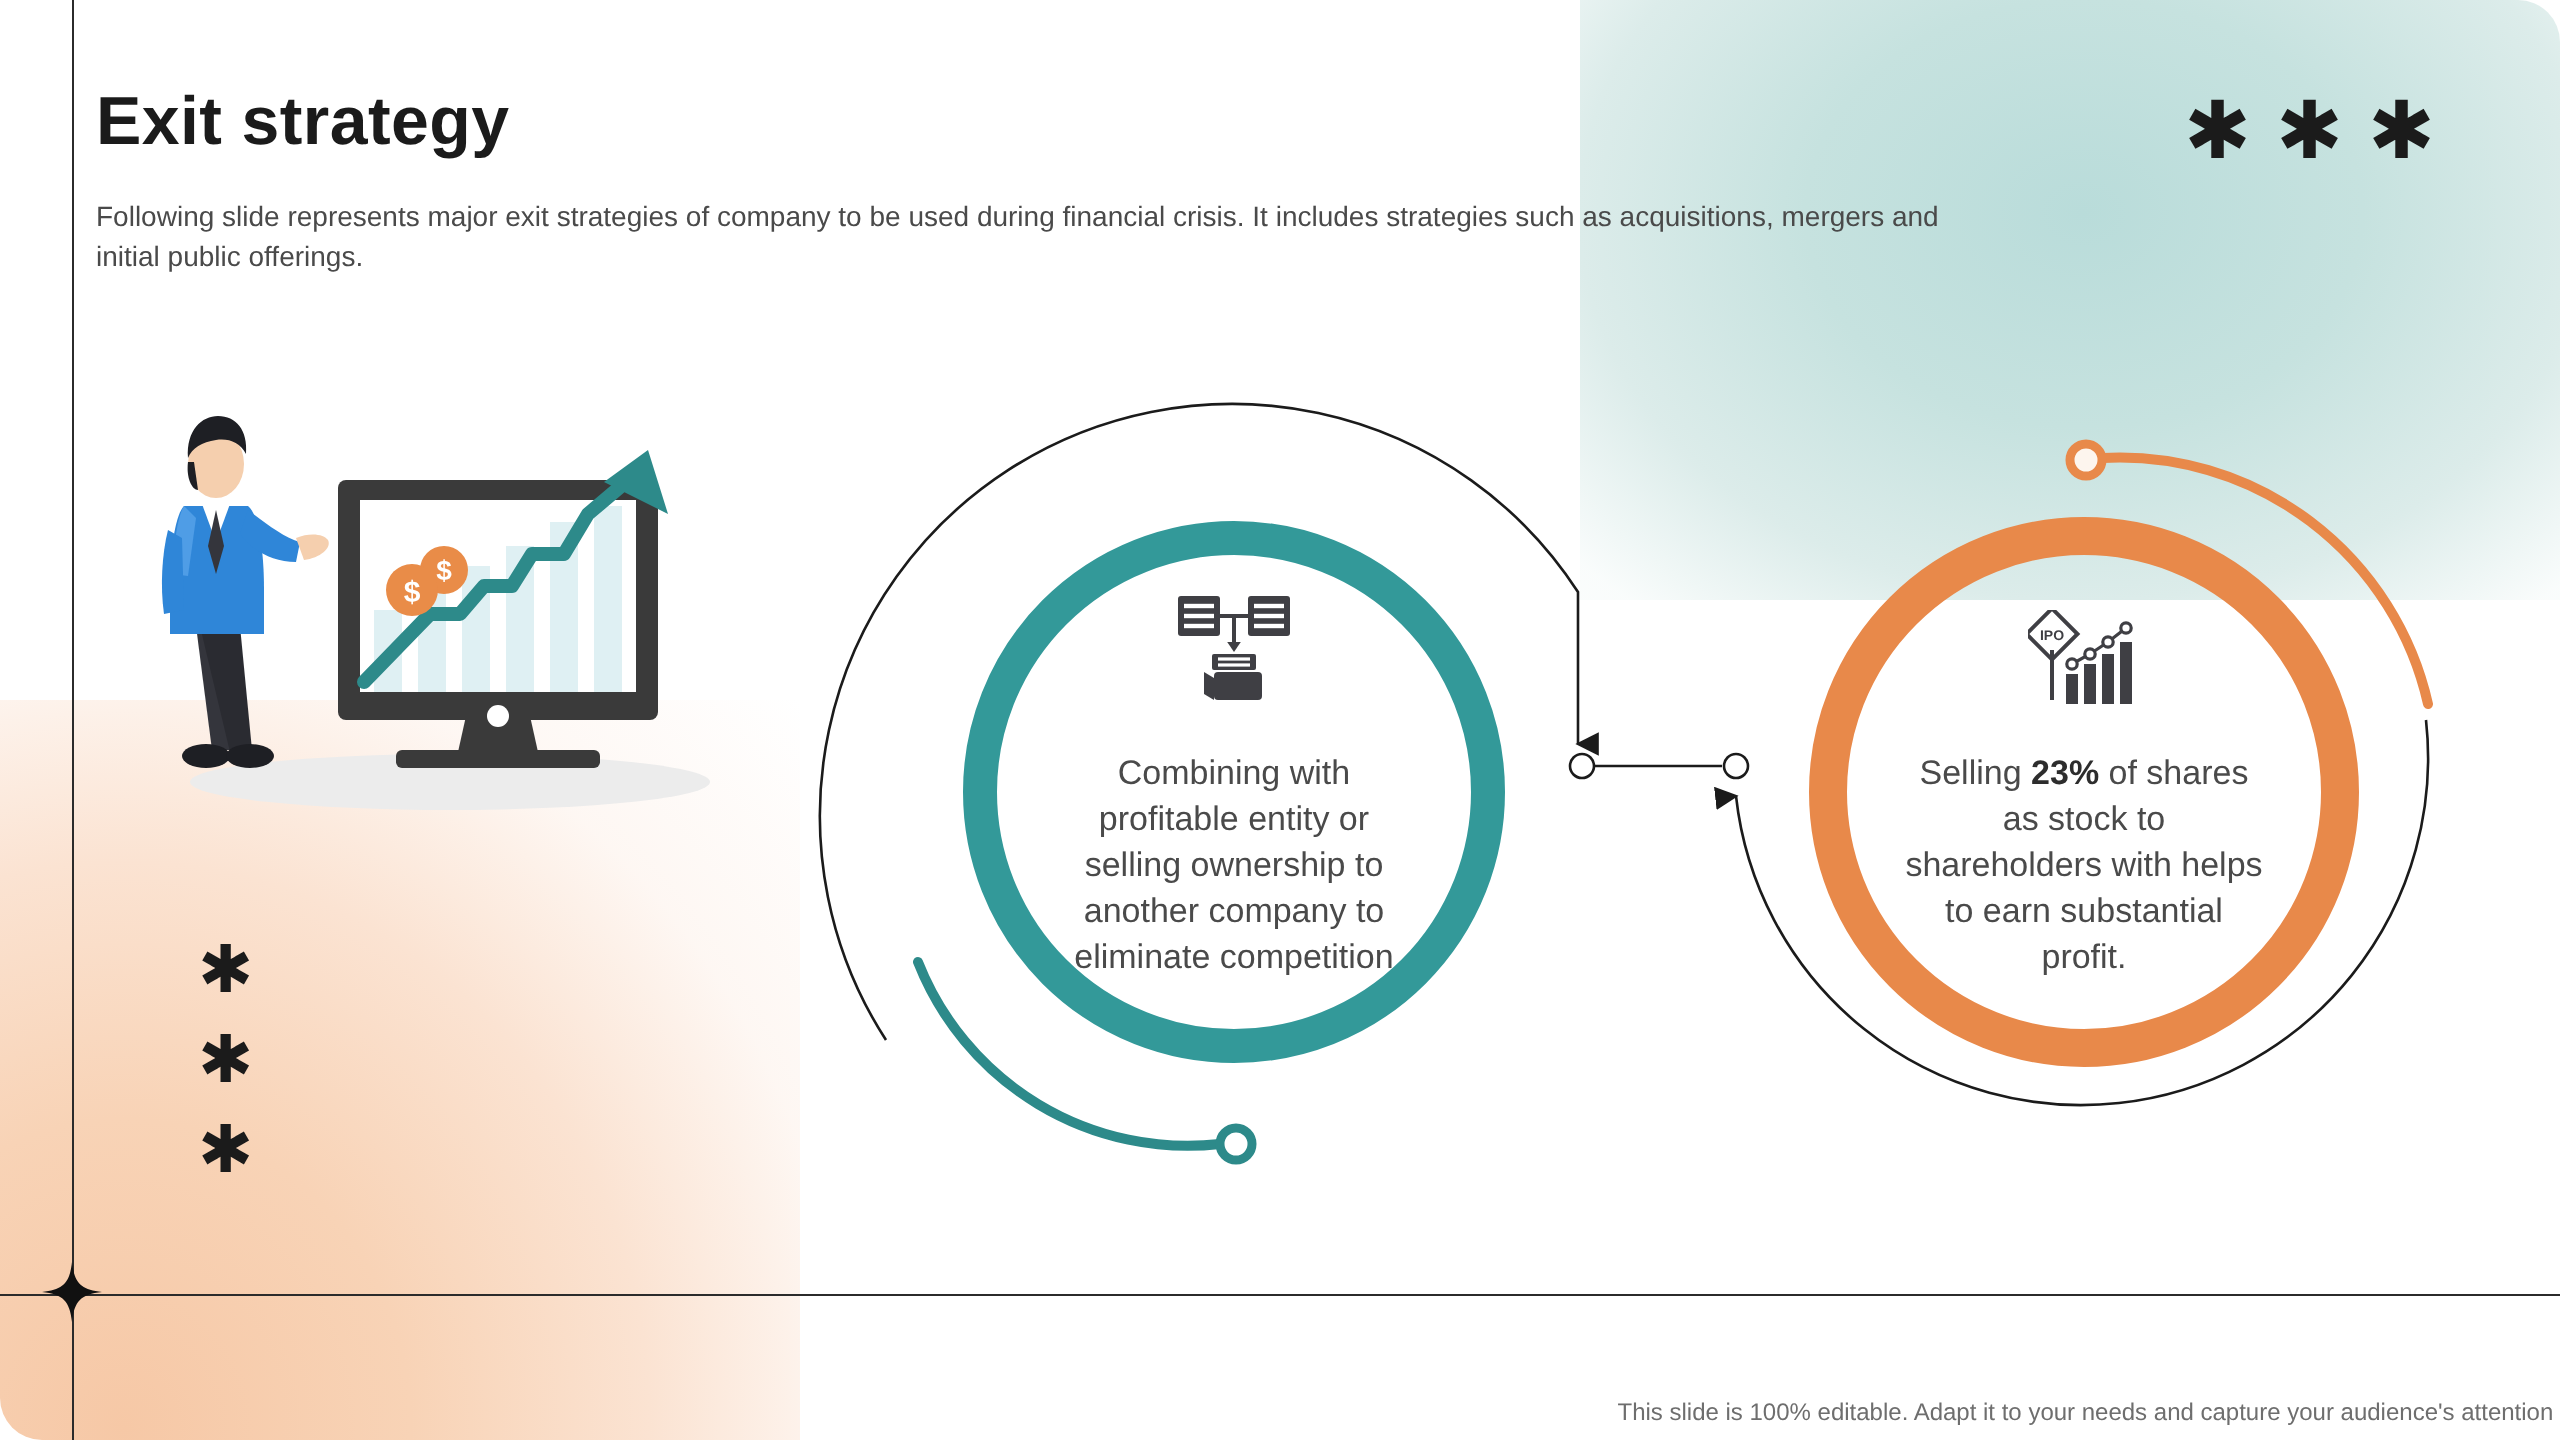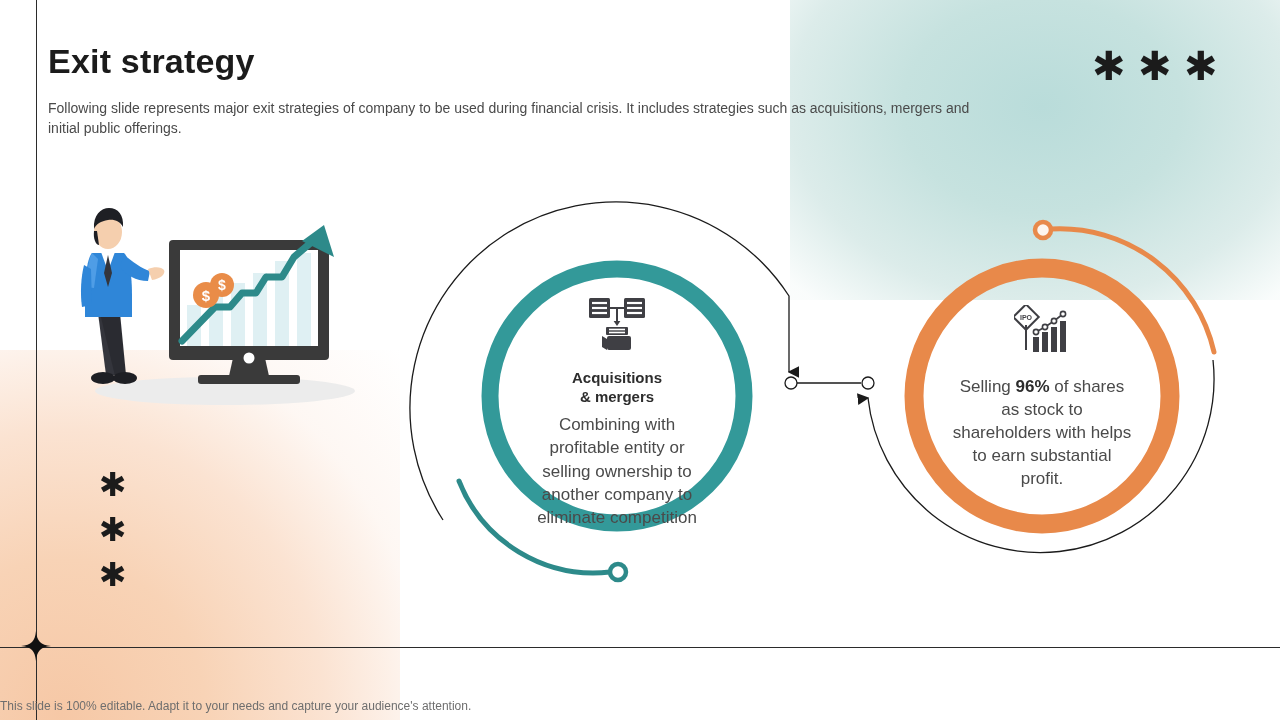--- a/index.html
+++ b/index.html
@@ -2,21 +2,21 @@
 <html><head>
 <meta charset="utf-8">
 <style>
   html,body{margin:0;padding:0;}
   body{
     width:1280px;height:720px;overflow:hidden;
     background:#ffffff;
     font-family:"Liberation Sans", sans-serif;
     position:relative;
   }
-  #slide{position:absolute;inset:0;width:1280px;height:720px;background:#fff;overflow:hidden;}
+  #slide{position:absolute;inset:0;width:1280px;height:720px;background:#fff;overflow:hidden;border-radius:21px;}
 
   
   .bg-teal-blob{
     position:absolute;right:-70px;top:-130px;width:560px;height:430px;
     background:radial-gradient(ellipse at 45% 55%, #b9dcda 0%, #c6e2df 32%, #dcecea 58%, rgba(245,250,249,0.55) 78%, rgba(255,255,255,0) 100%);
     pointer-events:none;
   }
   .bg-peach-blob{
     position:absolute;left:-120px;bottom:-150px;width:520px;height:520px;
     background:radial-gradient(ellipse at 35% 70%, #f6c8a6 0%, #f8d3b6 30%, #fbe3d2 55%, rgba(253,242,235,0.6) 76%, rgba(255,255,255,0) 100%);
@@ -38,21 +38,21 @@
   
   .aster{position:absolute;color:#1b1b1b;line-height:1;font-family:"DejaVu Sans", sans-serif;}
   .aster-tr{font-size:40px;}
   .aster-bl{font-size:33px;}
   .sparkle{
     position:absolute;left:21px;top:631px;width:30px;height:30px;
   }
 
   
   .footer{
-    position:absolute;left:0;top:699px;width:1280px;text-align:left;
+    position:absolute;left:0;top:699px;width:1280px;text-align:right;
     font-size:12px;color:#6e6e6e;
   }
 
   
   #diagram{position:absolute;left:0;top:0;width:1280px;height:720px;}
 
   
   .node{position:absolute;text-align:center;}
   .node-heading{
     font-size:15px;font-weight:bold;color:#2d2d2d;line-height:1.28;
@@ -216,28 +216,24 @@
     <polyline points="22,27 31,22 40,16 49,9" fill="none" stroke="#3f3f44" stroke-width="1.6"></polyline>
     <g fill="#ffffff" stroke="#3f3f44" stroke-width="1.6">
       <circle cx="22" cy="27" r="2.6"></circle>
       <circle cx="31" cy="22" r="2.6"></circle>
       <circle cx="40" cy="16" r="2.6"></circle>
       <circle cx="49" cy="9" r="2.6"></circle>
     </g>
   </svg>
 
   <div class="node" id="node1">
-    <div class="node-heading">
-      <span>Acquisitions</span><br>
-      <span>&amp; mergers</span>
-    </div>
     <div class="node-body">Combining with profitable entity or selling ownership to another company to eliminate competition</div>
   </div>
 
   <div class="node" id="node2">
     <div class="node-body">
-      <span>Selling </span><b>96%</b><span> of shares as stock to shareholders with helps to earn substantial profit.</span>
+      <span>Selling </span><b>23%</b><span> of shares as stock to shareholders with helps to earn substantial profit.</span>
     </div>
   </div>
 
   <div class="footer">This slide is 100% editable. Adapt it to your needs and capture your audience's attention.</div>
 
 </div>
 
 </body></html>

